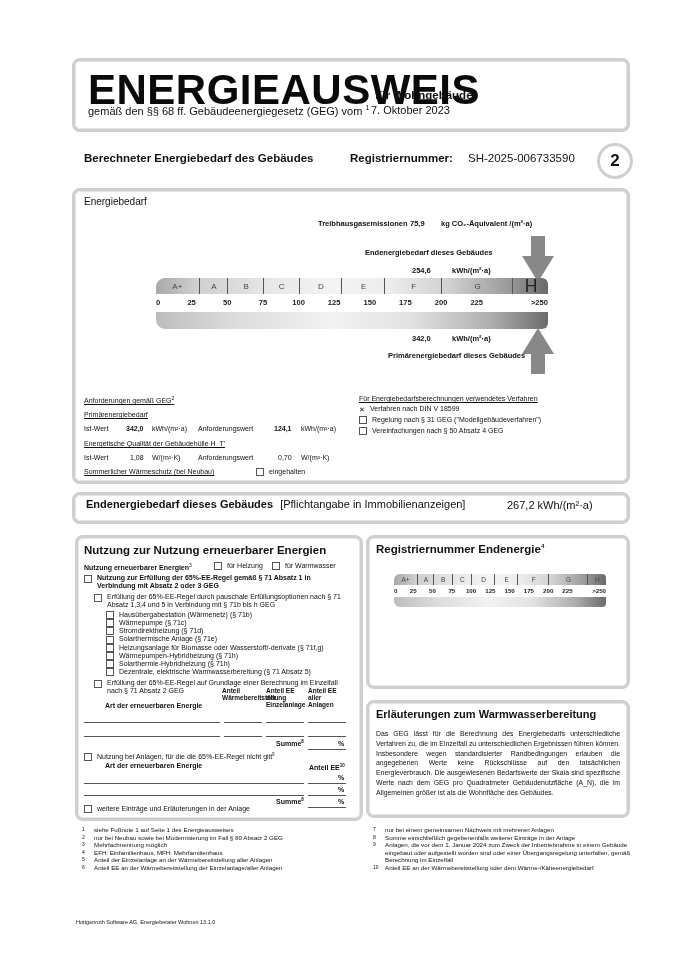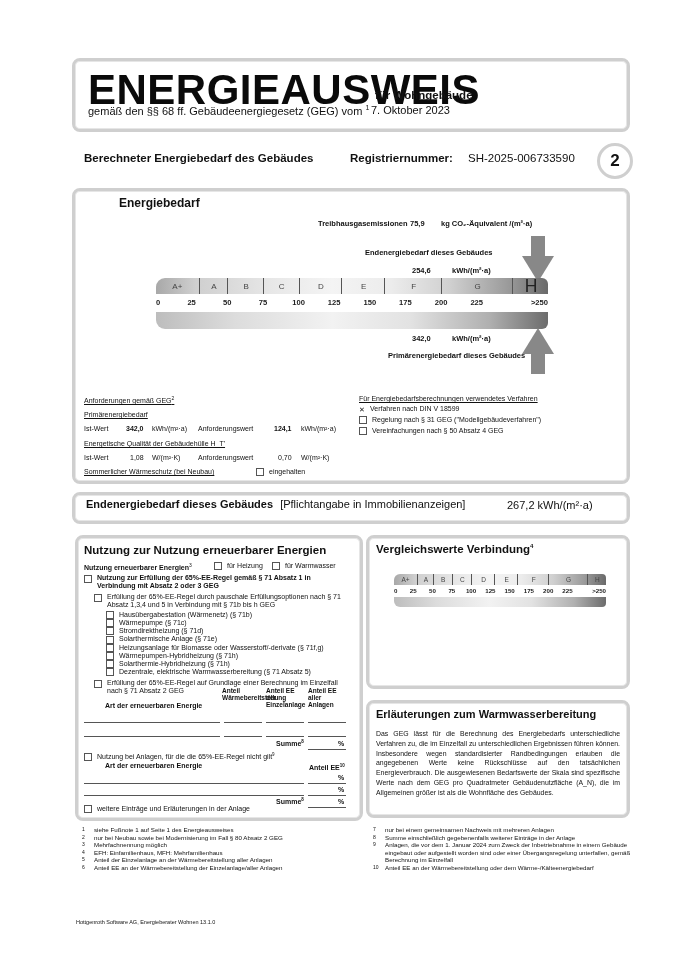--- a/index.html
+++ b/index.html
@@ -5,21 +5,21 @@
   html,body{margin:0;padding:0;background:#fff;}
   body{width:679px;height:960px;position:relative;overflow:hidden;font-family:"Liberation Sans",sans-serif;color:#111;}
   .abs{position:absolute;}
   .frame{position:absolute;border:3px solid #cfcfcf;border-radius:8px;background:#fff;box-shadow:inset 0 0 0 1px #e6e6e6;}
   .title-main{position:absolute;left:88px;top:66px;font-size:42px;font-weight:bold;letter-spacing:0.5px;color:#0a0a0a;}
   .title-sub{position:absolute;left:375px;top:89px;font-size:11.5px;font-weight:bold;}
   .subline{position:absolute;left:88px;top:104px;font-size:11px;}
   .subdate{position:absolute;left:371px;top:104px;font-size:11px;}
   .hdr{position:absolute;top:152px;font-size:11.5px;font-weight:bold;}
   .pagebadge{position:absolute;left:597px;top:143px;width:30px;height:30px;border:3px solid #cfcfcf;border-radius:50%;text-align:center;line-height:30px;font-size:17px;font-weight:bold;}
-  .sec-title{font-weight:bold;font-size:12px;margin-left:35px;}
+  .sec-title{font-weight:normal;font-size:10px;}
   .small{font-size:7.5px;}
   .tiny{font-size:7px;}
   .ul{text-decoration:underline;}
   .cb{display:inline-block;width:6px;height:6px;border:1px solid #555;vertical-align:middle;margin-right:5px;background:#fff;}
   .scale-seg{position:absolute;top:0;height:100%;display:flex;align-items:center;justify-content:center;font-size:8px;color:#444;}
   .tick{position:absolute;font-size:7.5px;font-weight:bold;transform:translateX(-50%);color:#222;}
   .fn{font-size:6.2px;line-height:7.6px;}
   .fn .n{display:inline-block;width:12px;font-size:5px;vertical-align:top;}
   .line{position:absolute;border-bottom:1px solid #555;height:0;}
 </style>
@@ -176,21 +176,21 @@
 <div class="line" style="left:308px;top:783px;width:38px;"></div>
 <div class="abs tiny" style="left:338px;top:786px;font-weight:bold;">%</div>
 <div class="line" style="left:84px;top:795px;width:220px;"></div>
 <div class="line" style="left:308px;top:795px;width:38px;"></div>
 <div class="abs tiny" style="left:276px;top:797px;font-weight:bold;"><span>Summe</span><sup style="font-size:4.5px">8</sup></div>
 <div class="abs tiny" style="left:338px;top:798px;font-weight:bold;">%</div>
 <div class="abs tiny" style="left:84px;top:805px;"><span class="cb"></span><span>weitere Einträge und Erläuterungen in der Anlage</span></div>
 <div class="line" style="left:308px;top:807px;width:38px;"></div>
 
 <div class="frame" style="left:366px;top:535px;width:258px;height:148px;"></div>
-<div class="abs" style="left:376px;top:543px;font-size:11.5px;font-weight:bold;"><span>Vergleichswerte Verbindung</span><sup style="font-size:6px">4</sup></div>
+<div class="abs" style="left:376px;top:543px;font-size:11.5px;font-weight:bold;"><span>Registriernummer Endenergie</span><sup style="font-size:6px">4</sup></div>
 <div class="abs" style="left:394px;top:574px;width:212px;height:11px;border-radius:6px 4px 0 0;overflow:hidden;background:linear-gradient(90deg,#a8a8a8 0%,#cfcfcf 10%,#e8e8e8 30%,#f4f4f4 45%,#ececec 60%,#d0d0d0 75%,#9a9a9a 90%,#6a6a6a 100%);" id="cmp-scale">
     <div class="scale-seg" style="left: 0px; width: 23.1273px; font-size: 6.5px;">A+</div>
     <div class="scale-seg" style="left: 23.1273px; width: 15.4182px; font-size: 6.5px; border-left: 1px solid rgb(85, 85, 85);">A</div>
     <div class="scale-seg" style="left: 38.5455px; width: 19.2727px; font-size: 6.5px; border-left: 1px solid rgb(85, 85, 85);">B</div>
     <div class="scale-seg" style="left: 57.8182px; width: 19.2727px; font-size: 6.5px; border-left: 1px solid rgb(85, 85, 85);">C</div>
     <div class="scale-seg" style="left: 77.0909px; width: 23.1273px; font-size: 6.5px; border-left: 1px solid rgb(85, 85, 85);">D</div>
     <div class="scale-seg" style="left: 100.218px; width: 23.1273px; font-size: 6.5px; border-left: 1px solid rgb(85, 85, 85);">E</div>
     <div class="scale-seg" style="left: 123.345px; width: 30.8364px; font-size: 6.5px; border-left: 1px solid rgb(85, 85, 85);">F</div>
     <div class="scale-seg" style="left: 154.182px; width: 38.5455px; font-size: 6.5px; border-left: 1px solid rgb(85, 85, 85);">G</div>
     <div class="scale-seg" style="left: 192.727px; width: 19.2727px; font-size: 6.5px; border-left: 1px solid rgb(85, 85, 85);">H</div>

